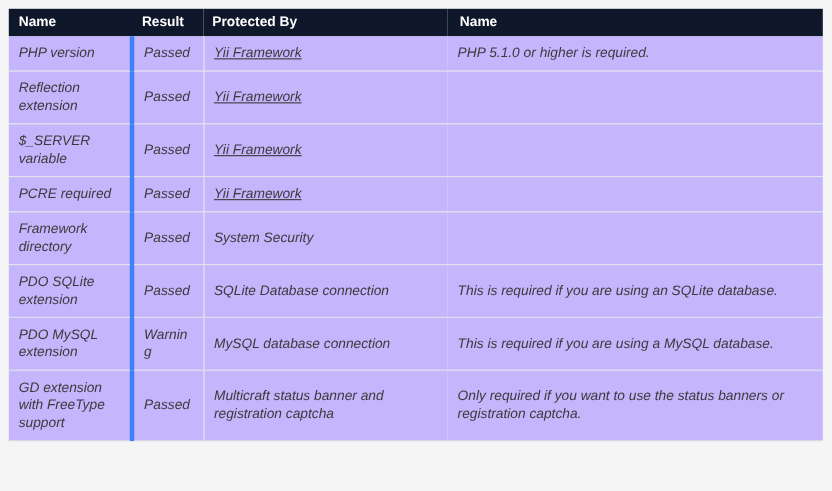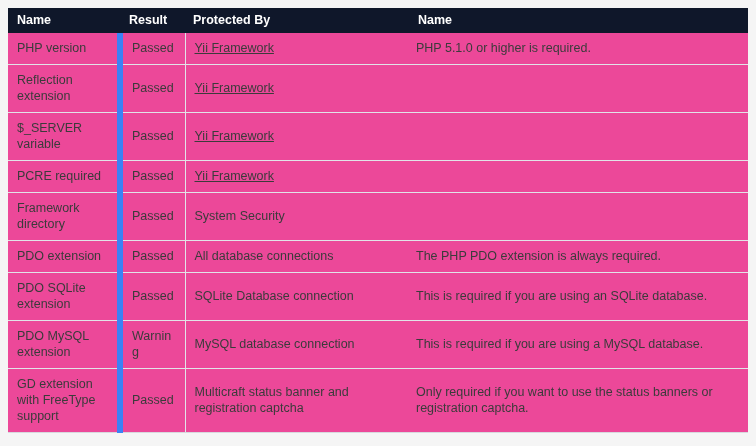--- a/index.html
+++ b/index.html
@@ -37,38 +37,39 @@
     border: none;
     vertical-align: middle;
     white-space: nowrap;
   }
   #requirements-table thead th.th-name   { padding-left: 9px; }
   #requirements-table thead th.th-result { padding-left: 9px; }
   #requirements-table thead th.th-reqby  { padding-left: 8px; }
   #requirements-table thead th.th-memo   { padding-left: 11px; }
 
   #requirements-table tbody td {
-    background: #ec4899;
+    background: #c4b5fd;
     color: #3b3b3b;
     padding: 7px 8px 8px 9px;
     vertical-align: middle;
     border-bottom: 1px solid #e2e3e8;
     line-height: 1.28;
     word-wrap: break-word;
+    font-style: italic;
   }
 
   #requirements-table tbody tr:last-child td {
     border-bottom: 1px solid #d8d9de;
   }
 
   td.cell-result {
     text-align: left;
     padding: 7px 6px 8px 8px;
     font-size: 12.5px;
-    border-left: 6px solid #3b82f6;
+    border-left: 4px solid #3b82f6;
     border-right: 1px solid #e2e3e8;
     border-bottom: 1px solid #ffffff;
   }
   td.cell-result.status-passed {
     background: #5cb85c;
     color: #ffffff;
   }
   td.cell-result.status-warning {
     background: #faf8c8;
     color: #3b3b3b;
@@ -126,26 +127,20 @@
         <td class="cell-reqby"><a class="req-link" href="#">Yii Framework</a></td>
         <td class="cell-memo"></td>
       </tr>
       <tr>
         <td class="cell-name">Framework directory</td>
         <td class="cell-result status-passed">Passed</td>
         <td class="cell-reqby"><span class="plain-text">System Security</span></td>
         <td class="cell-memo"></td>
       </tr>
       <tr>
-        <td class="cell-name">PDO extension</td>
-        <td class="cell-result status-passed">Passed</td>
-        <td class="cell-reqby"><span class="plain-text">All database connections</span></td>
-        <td class="cell-memo">The PHP PDO extension is always required.</td>
-      </tr>
-      <tr>
         <td class="cell-name">PDO SQLite extension</td>
         <td class="cell-result status-passed">Passed</td>
         <td class="cell-reqby"><span class="plain-text">SQLite Database connection</span></td>
         <td class="cell-memo">This is required if you are using an SQLite database.</td>
       </tr>
       <tr>
         <td class="cell-name">PDO MySQL extension</td>
         <td class="cell-result status-warning">Warning</td>
         <td class="cell-reqby"><span class="plain-text">MySQL database connection</span></td>
         <td class="cell-memo">This is required if you are using a MySQL database.</td>

